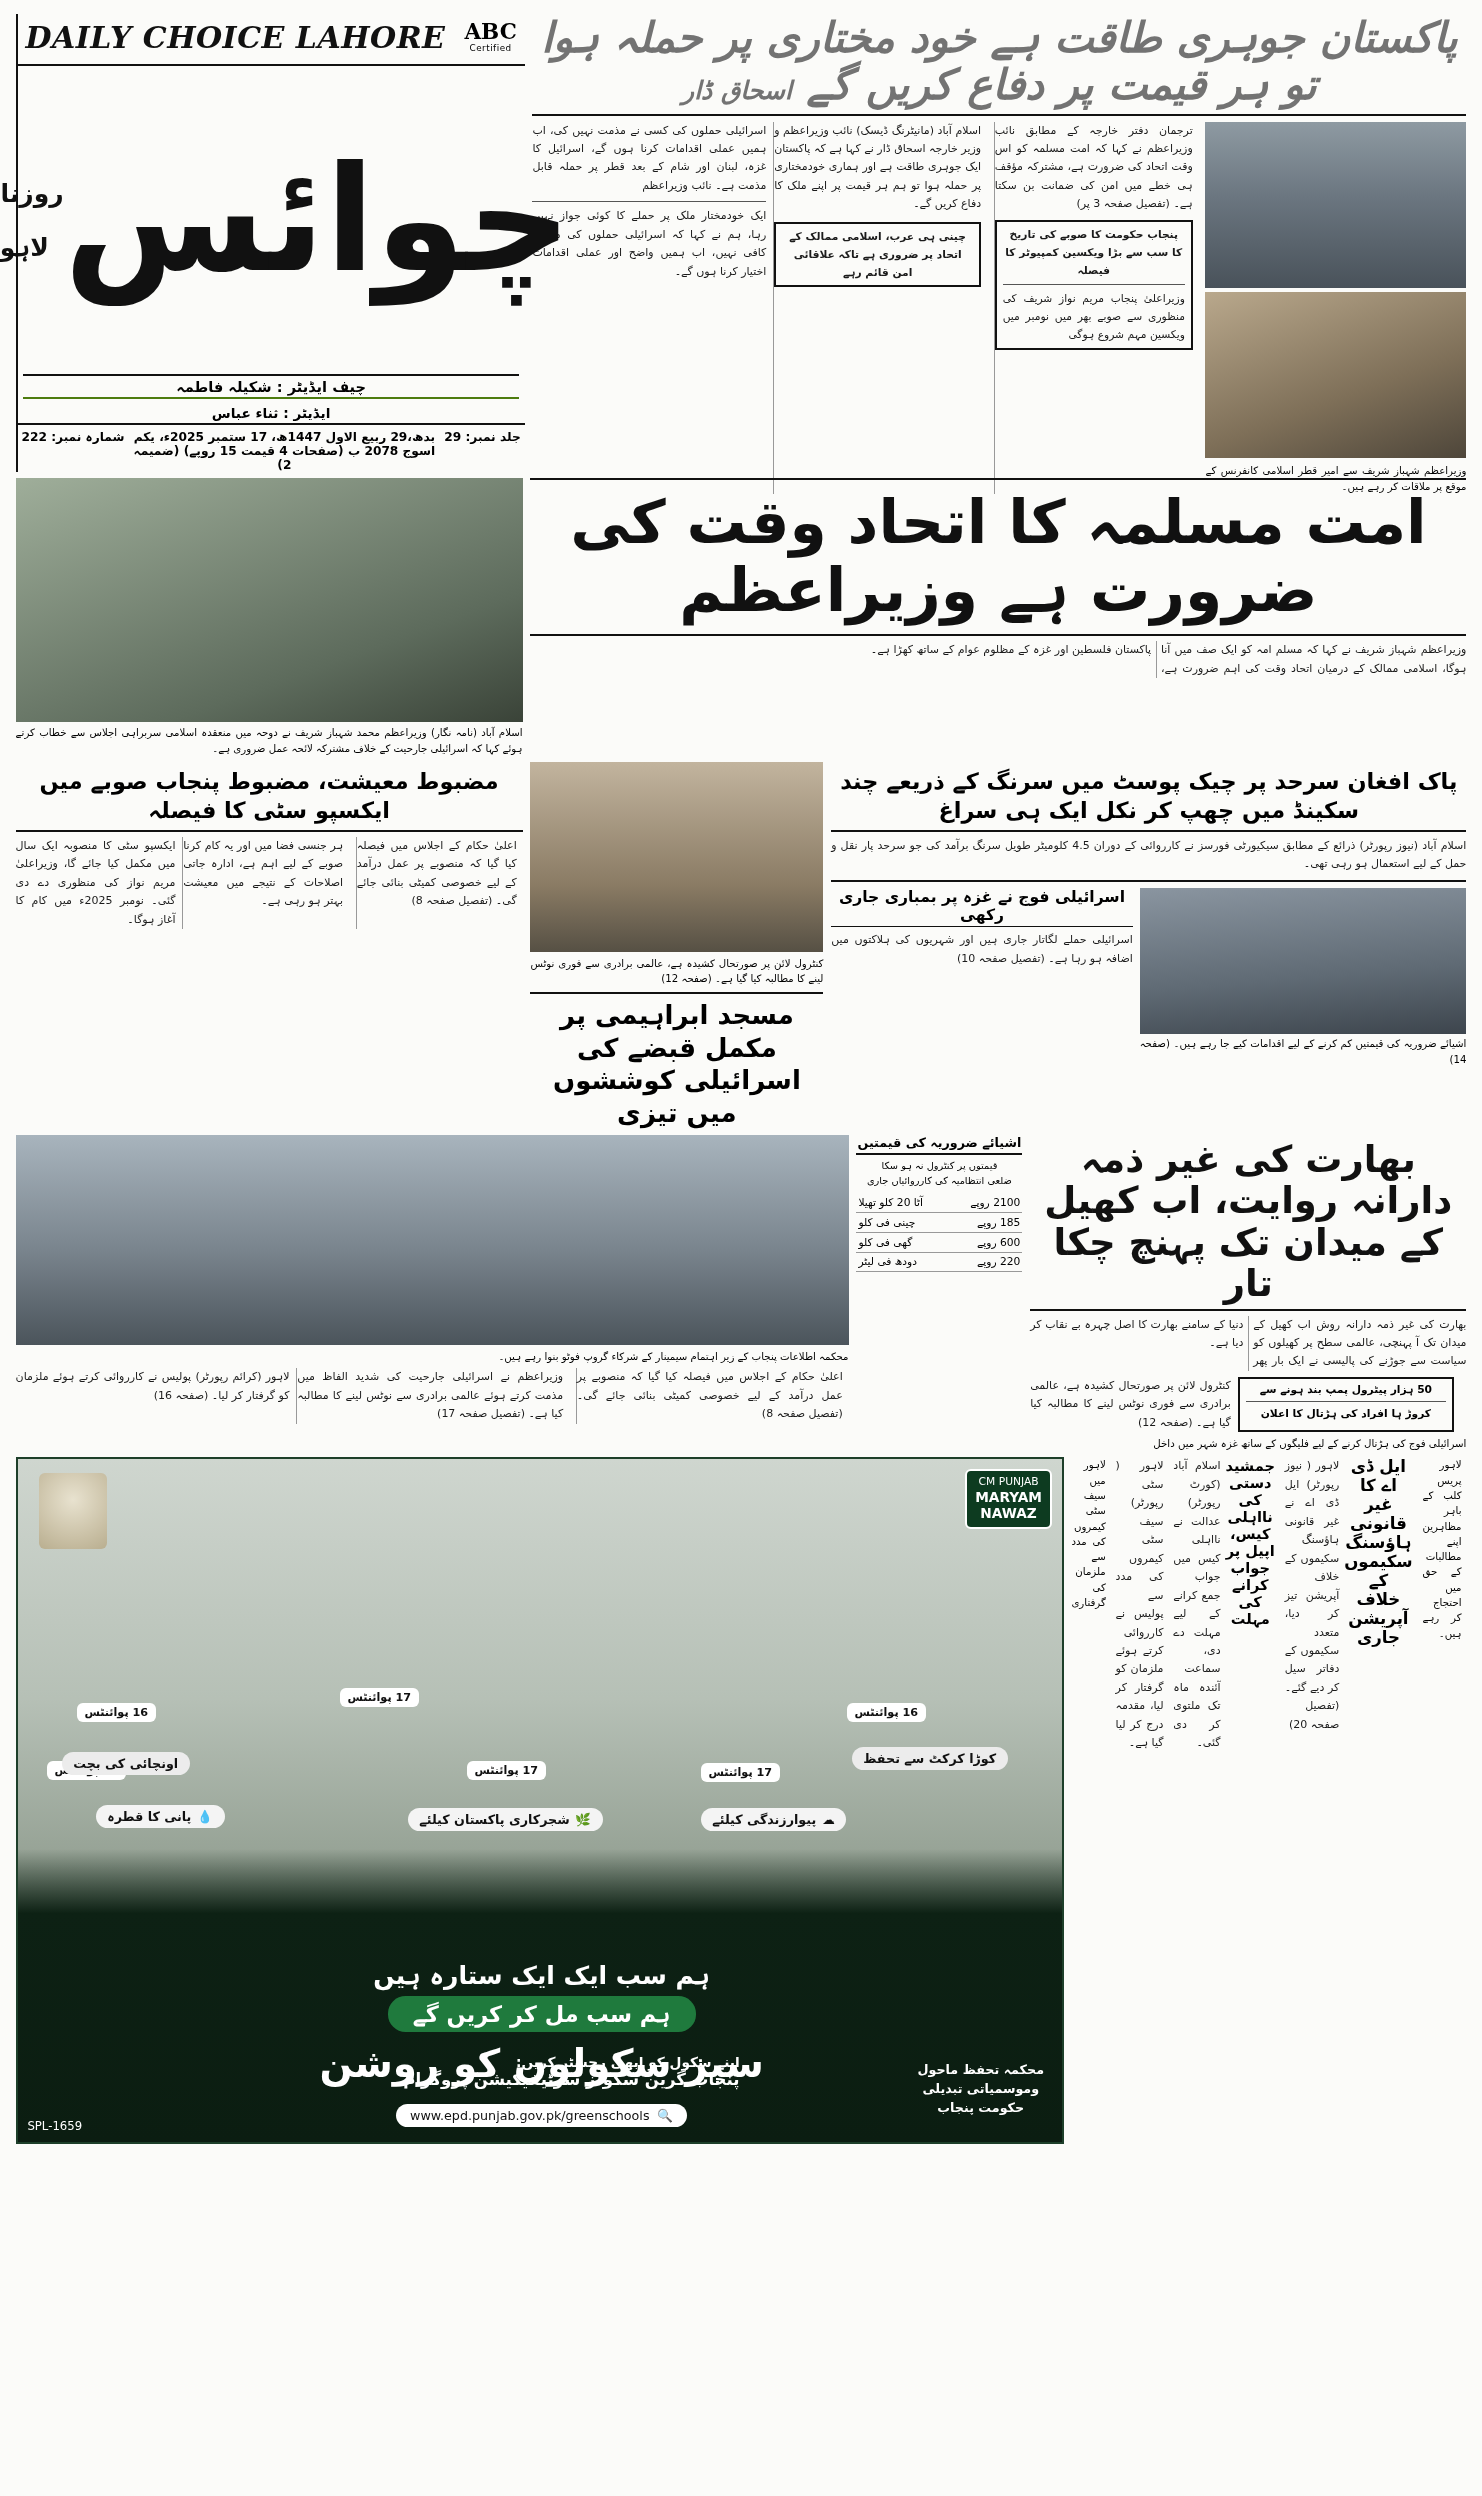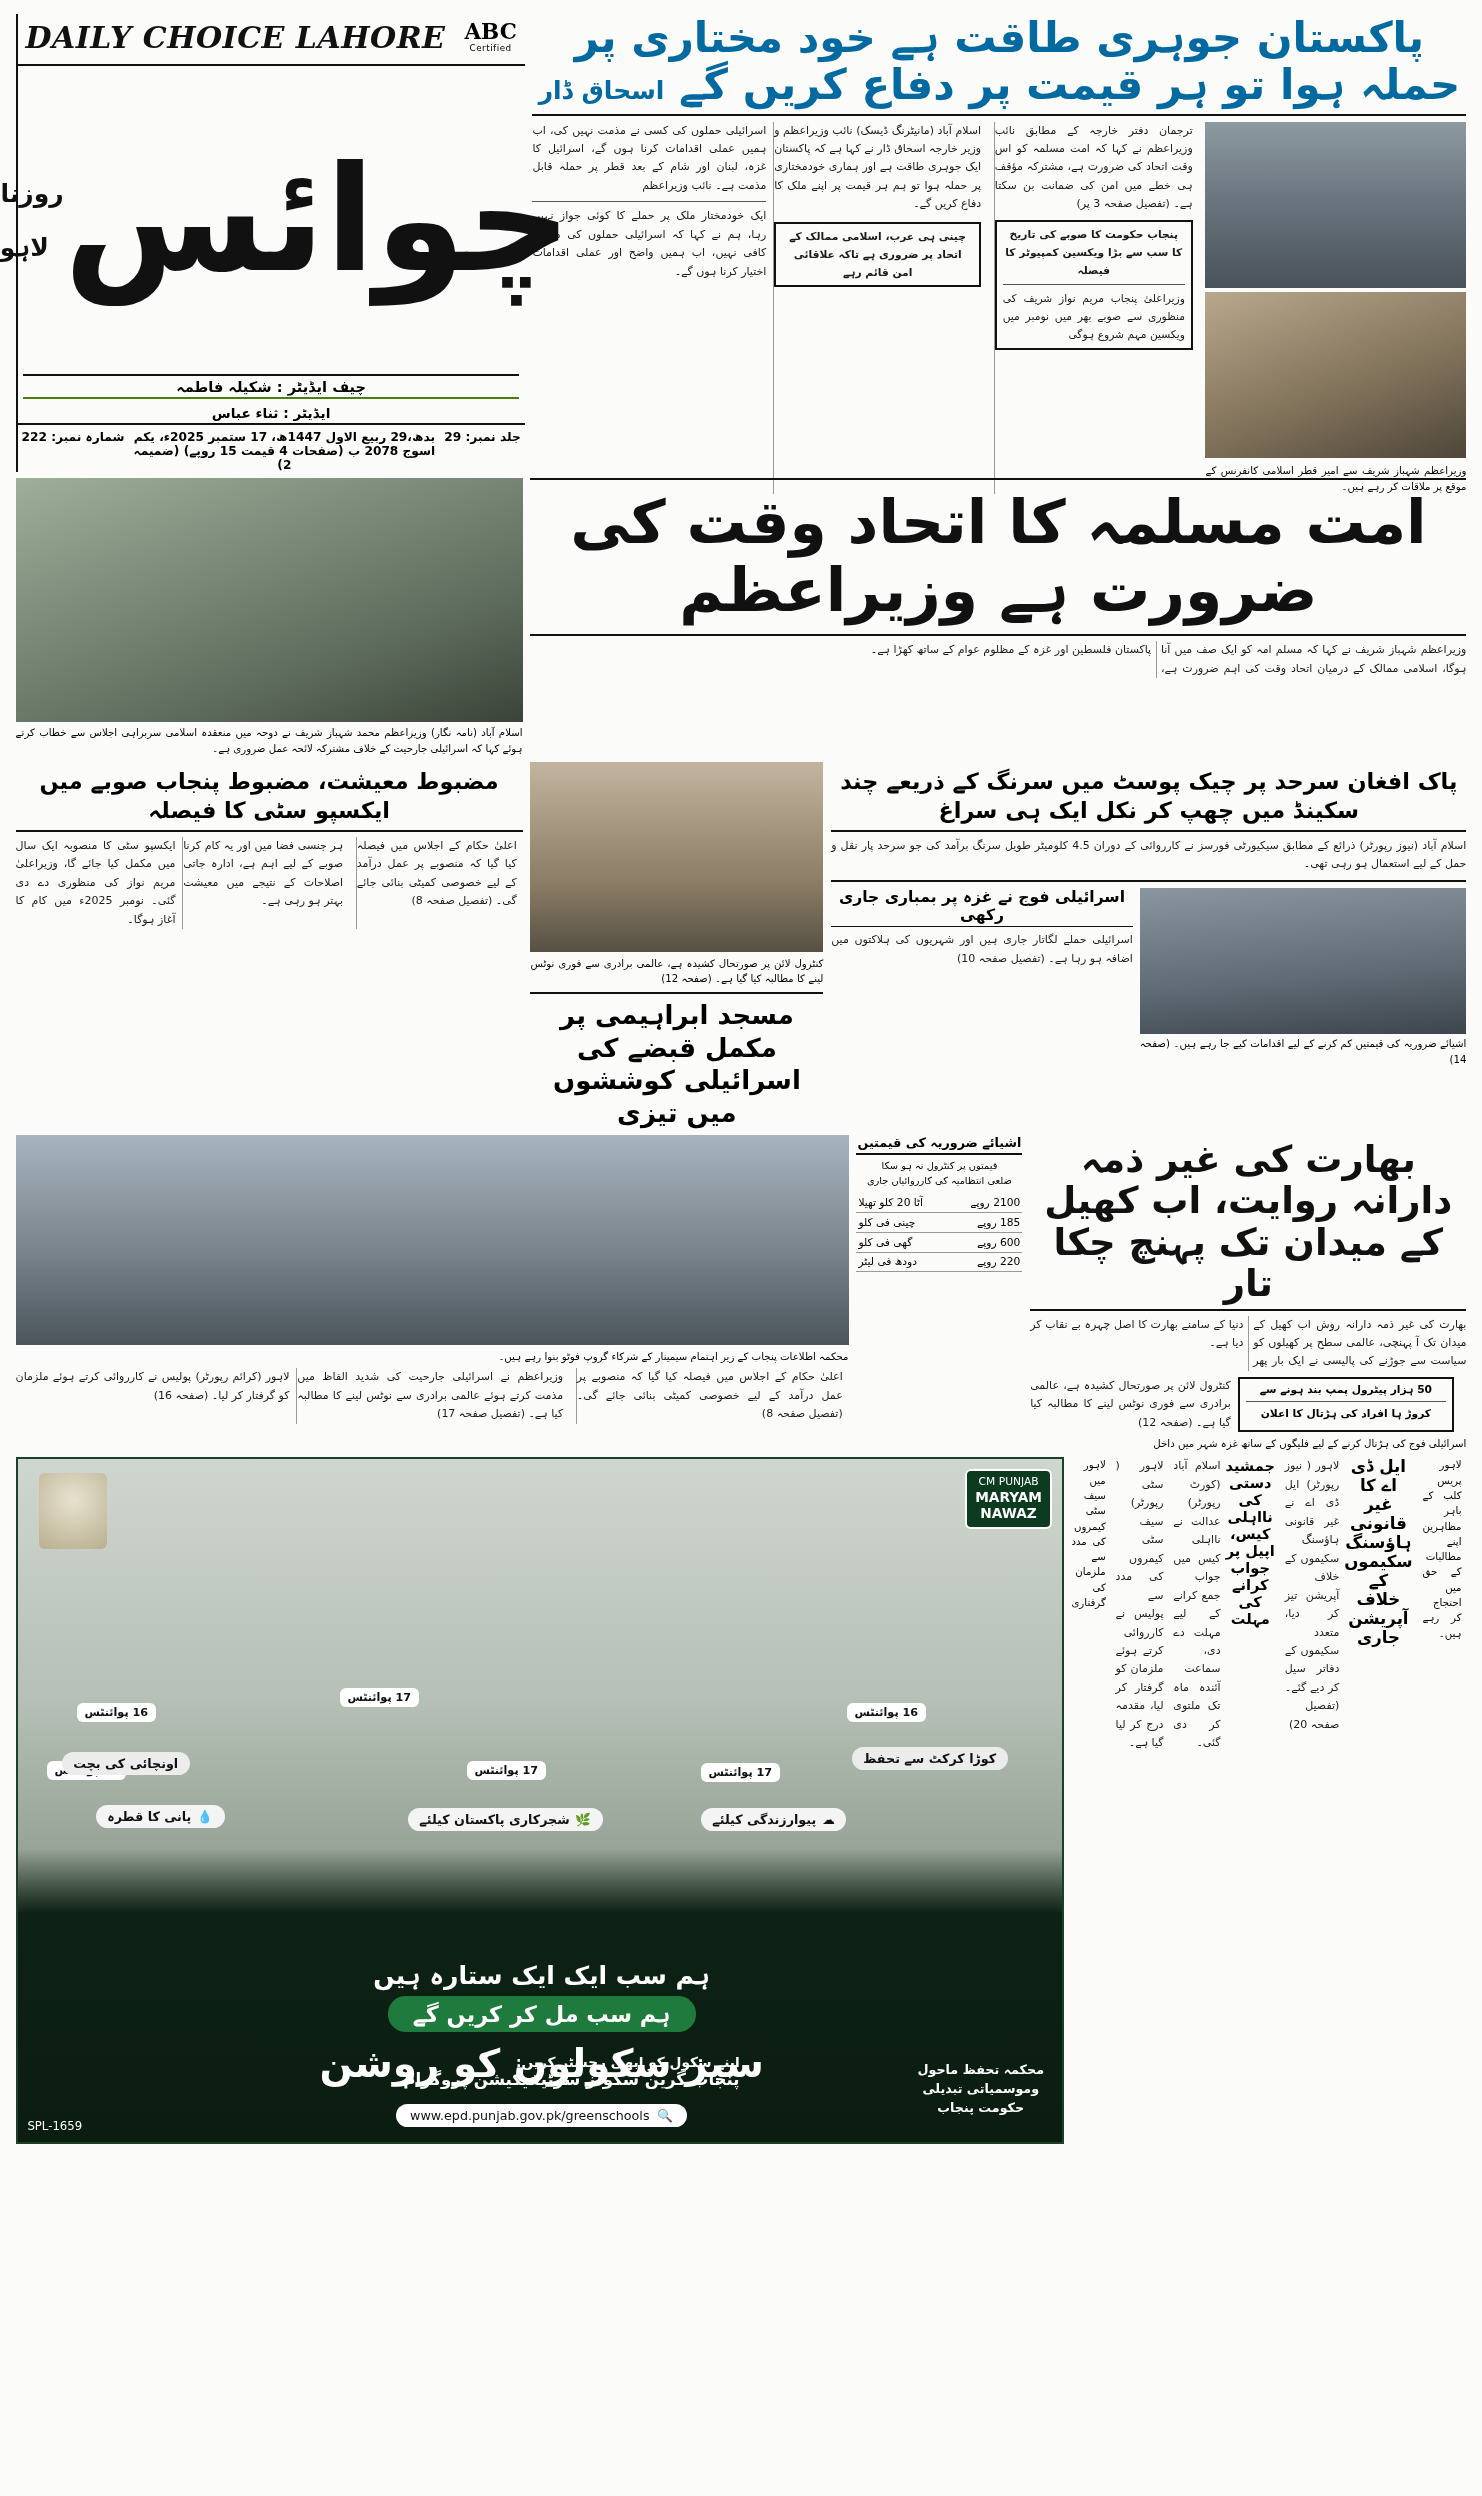--- a/index.html
+++ b/index.html
@@ -17,22 +17,22 @@
   .abc .a{font-family:"DejaVu Serif",serif;font-weight:bold;font-size:21.5px;}
   .abc .b{font-size:8.8px;letter-spacing:0.5px;}
   .nameplate{flex:1;display:flex;flex-direction:row;align-items:center;justify-content:center;position:relative;padding:3.9px 5.9px;}
   .np-title{font-size:146px;font-weight:bold;color:#111;line-height:.9;letter-spacing:-3.9px;font-family:"DejaVu Sans",sans-serif;}
   .np-side{display:flex;flex-direction:column;align-items:center;justify-content:center;gap:25px;font-size:25px;font-weight:bold;color:#111;}
   .ed-line{border-top:2px solid #111;border-bottom:2px solid #4d7c0f;text-align:center;font-size:14.6px;font-weight:bold;padding:2px 0;margin:0 5.9px;}
   .ed-line2{text-align:center;font-size:13.7px;font-weight:bold;padding:5.9px 0 2px;}
   .issue{display:flex;justify-content:space-between;font-size:12.2px;font-weight:bold;border-top:2px solid #111;padding:4.9px 3.9px 0;}
   .mh-right{flex:1;display:flex;flex-direction:column;gap:5.9px;}
   .lead-head{
-    text-align:center;font-size:42px;font-weight:bold;line-height:1.12;color:#0369a1;
-    border-bottom:2.9px solid #111;padding-bottom:5.9px;
+    text-align:center;font-size:42px;font-weight:bold;line-height:1.12;color:#737373;
+    border-bottom:2.9px solid #111;padding-bottom:5.9px;font-style:italic;
   }
   .lead-head .small{font-size:25px;}
   .lead-cols{display:flex;flex-direction:row-reverse;gap:6.8px;flex:1;}
   .col{font-size:11px;line-height:1.68;text-align:justify;color:#1b1b1b;}
   .vline{border-left:1px solid #999;}
   .photo{background:#6f7a82;position:relative;overflow:hidden;}
   .photo.meeting{background:linear-gradient(180deg,#8e9aa2 0%,#6b7680 45%,#49525a 100%);}
   .cap{font-size:10.2px;line-height:1.5;text-align:justify;}
   .boxed{border:2px solid #111;padding:3.9px 5.9px;}
   

